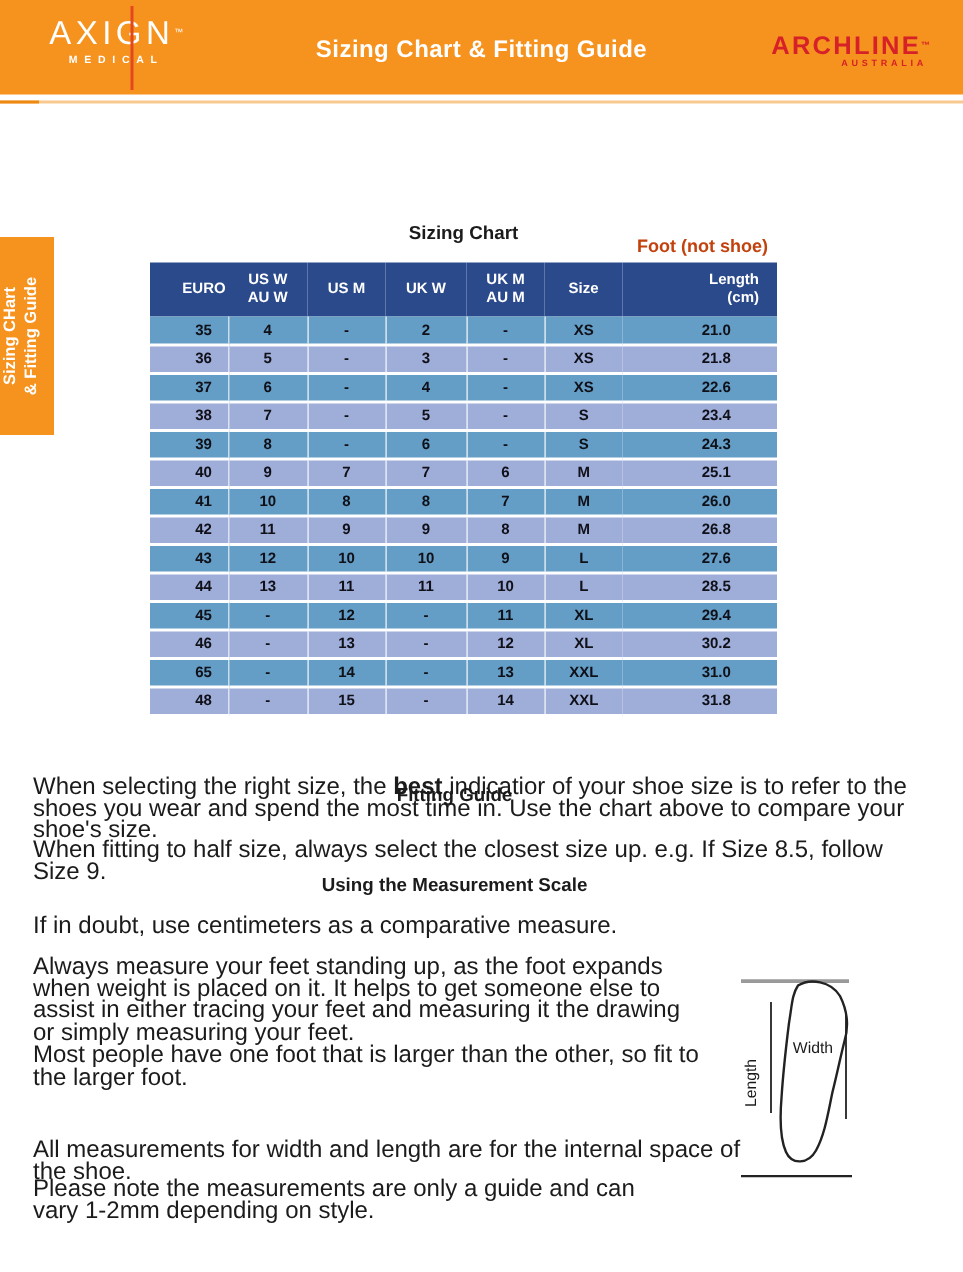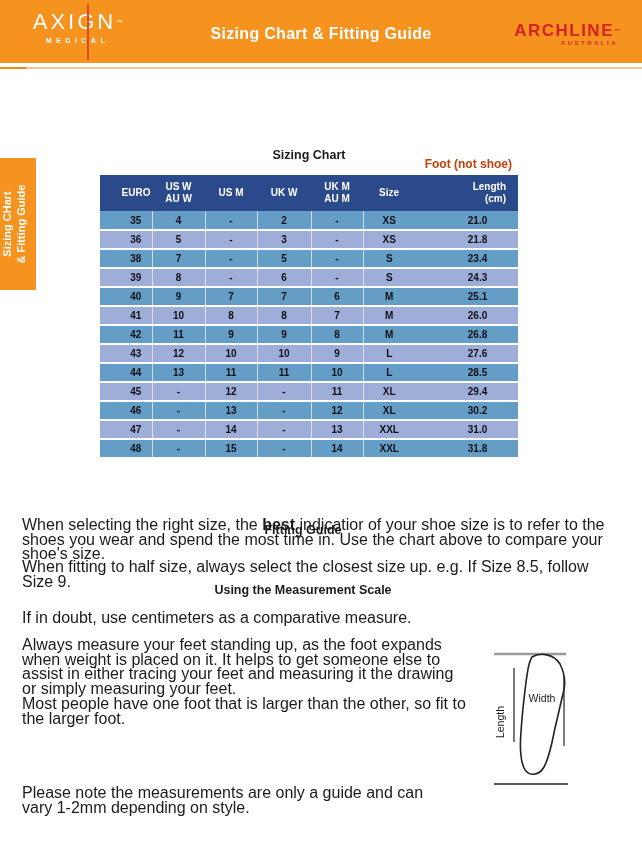--- a/index.html
+++ b/index.html
@@ -145,20 +145,29 @@
           <tr>
             <td>36</td>
             <td>5</td>
             <td>-</td>
             <td>3</td>
             <td>-</td>
             <td>XS</td>
             <td>21.8</td>
           </tr>
           <tr>
+            <td>37</td>
+            <td>6</td>
+            <td>-</td>
+            <td>4</td>
+            <td>-</td>
+            <td>XS</td>
+            <td>22.6</td>
+          </tr>
+          <tr>
             <td>38</td>
             <td>7</td>
             <td>-</td>
             <td>5</td>
             <td>-</td>
             <td>S</td>
             <td>23.4</td>
           </tr>
           <tr>
             <td>39</td>
@@ -226,21 +235,21 @@
           <tr>
             <td>46</td>
             <td>-</td>
             <td>13</td>
             <td>-</td>
             <td>12</td>
             <td>XL</td>
             <td>30.2</td>
           </tr>
           <tr>
-            <td>47</td>
+            <td>65</td>
             <td>-</td>
             <td>14</td>
             <td>-</td>
             <td>13</td>
             <td>XXL</td>
             <td>31.0</td>
           </tr>
           <tr>
             <td>48</td>
             <td>-</td>
@@ -255,20 +264,21 @@
   </section>
 
   <h2 class="h-center" id="fitting-title">Fitting Guide</h2>
   <p class="para" id="p1"><span>When selecting the right size, the </span><b>best</b><span> indicatior of your shoe size is to refer to the shoes you wear and spend the most time in. Use the chart above to compare your shoe's size.</span></p>
   <p class="para" id="p2">When fitting to half size, always select the closest size up. e.g. If Size 8.5, follow Size 9.</p>
 
   <h2 class="h-center" id="measure-title">Using the Measurement Scale</h2>
   <p class="para" id="p3">If in doubt, use centimeters as a comparative measure.</p>
   <p class="para" id="p4">Always measure your feet standing up, as the foot expands when weight is placed on it. It helps to get someone else to assist in either tracing your feet and measuring it the drawing or simply measuring your feet.</p>
   <p class="para" id="p5">Most people have one foot that is larger than the other, so fit to the larger foot.</p>
+  <p class="para" id="p6">All measurements for width and length are for the internal space of the shoe.</p>
   <p class="para" id="p7">Please note the measurements are only a guide and can vary 1-2mm depending on style.</p>
 
   <div class="foot-diagram">
     <svg width="95" height="150" viewBox="0 0 95 150">
       <line x1="6" y1="10" x2="78" y2="10" stroke="#9a9a9a" stroke-width="2.5"></line>
       <line x1="6" y1="140" x2="80" y2="140" stroke="#222222" stroke-width="1.5"></line>
       <path d="M44,13 C52,8 66,10 72,20 C77,30 78,40 75,50 C72,62 70,72 67,84 C64,98 62,112 56,123 C51,132 40,133 36,124 C32,115 32,100 33,88 C34,72 36,54 38,38 C40,26 40,19 44,13 Z" fill="none" stroke="#222222" stroke-width="1.6"></path>
       <line x1="26" y1="24" x2="26" y2="98" stroke="#222222" stroke-width="1.2"></line>
       <line x1="76" y1="32" x2="76" y2="102" stroke="#222222" stroke-width="1.2"></line>
       <text x="54" y="58" text-anchor="middle" font-size="10.5" fill="#1b1b1b">Width</text>

